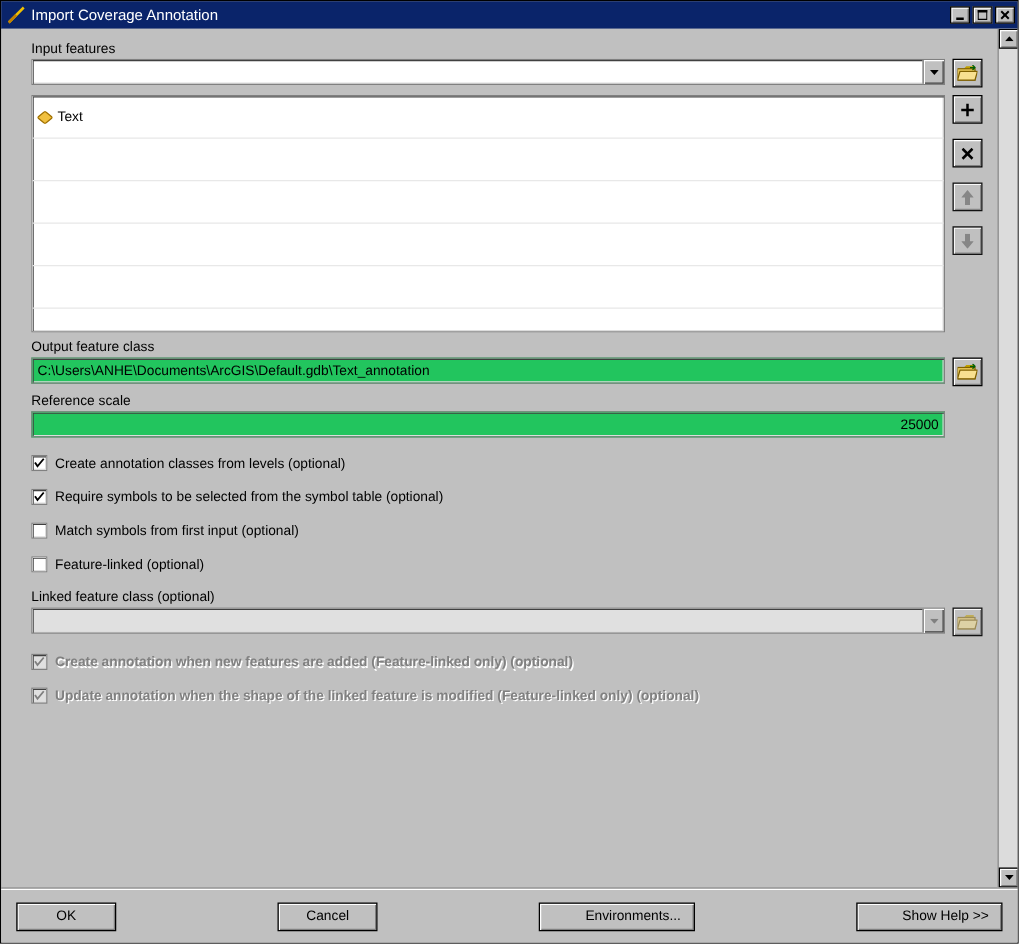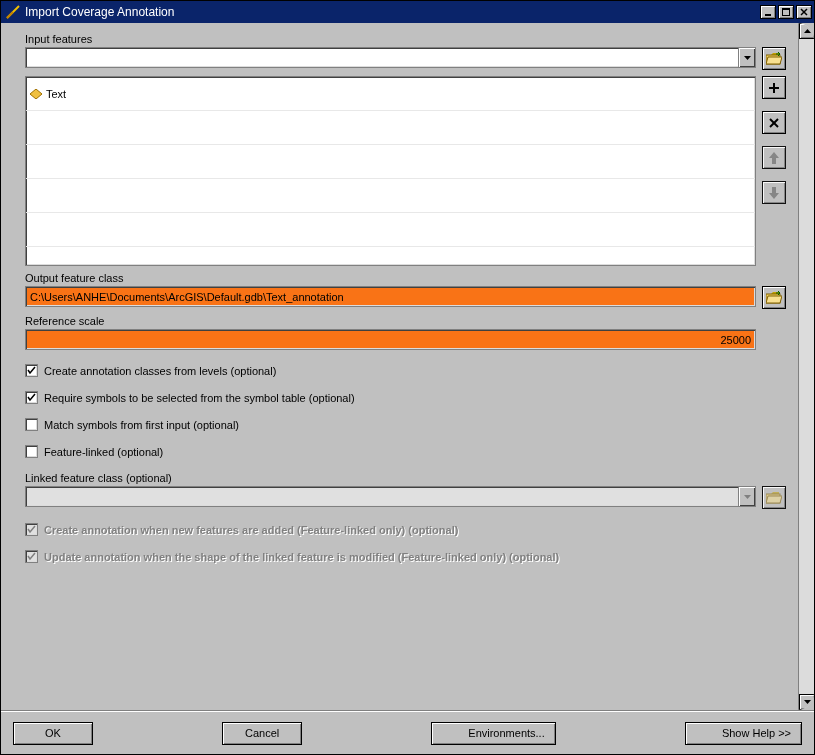--- a/index.html
+++ b/index.html
@@ -60,21 +60,20 @@
     flex: 1;
     background: #c0c0c0;
     display: flex;
     flex-direction: column;
     position: relative;
   }
   .scroll-area {
     flex: 1;
     display: flex;
     overflow: hidden;
-    border-radius: 17px;
   }
   .content {
     flex: 1;
     padding: 10px 12px 10px 24px;
     overflow: hidden;
   }
   .vscroll {
     width: 16px;
     background: #dcdcdc;
     border-left: 1px solid #808080;
@@ -178,21 +177,21 @@
   .sidecol {
     width: 24px;
     display: flex;
     flex-direction: column;
     gap: 12px;
   }
 
   .textinput {
     height: 21px;
     width: 100%;
-    background: #f97316;
+    background: #22c55e;
     border: 1px solid #808080;
     box-shadow: inset 1px 1px 0 #404040, inset -1px -1px 0 #dcdcdc;
     padding: 0 4px;
     font-family: inherit;
     font-size: 11px;
   }
   .textinput.right { text-align: right; }
 
   .check-row {
     display: flex;

